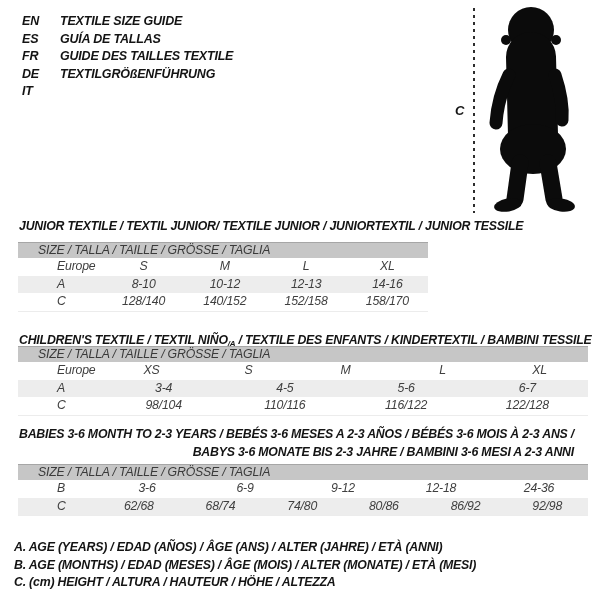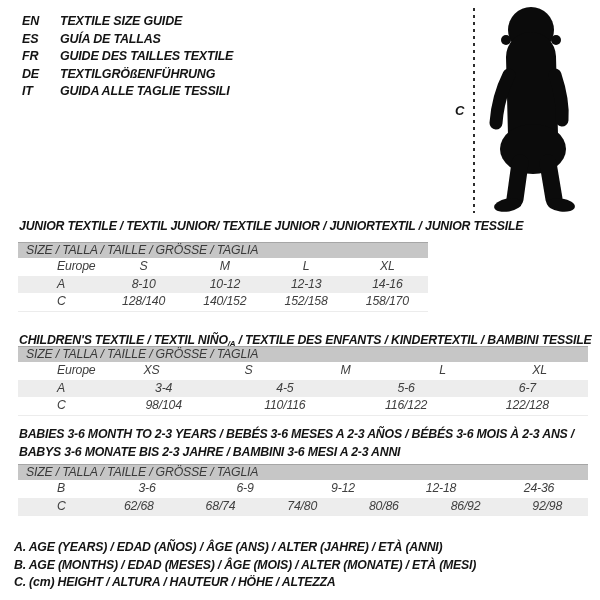--- a/index.html
+++ b/index.html
@@ -12,27 +12,27 @@
   .lang-code { width:38px; flex:0 0 38px; }
 
   
   .dotted-line { position:absolute; left:473px; top:8px; width:2px; height:205px;
     background-image:repeating-linear-gradient(to bottom, #2d2d2d 0 3px, transparent 3px 7px); }
   .fig-label { position:absolute; left:455px; top:103px; font-size:13px; font-weight:bold; color:#141414; }
   .baby-svg { position:absolute; left:481px; top:3px; }
 
   
   .tbl-title { position:absolute; left:19px; font-size:12.3px; font-weight:bold; color:#141414;
-    letter-spacing:-0.2px; line-height:17.5px; white-space:nowrap; }
+    letter-spacing:-0.2px; line-height:17.5px; white-space:nowrap;text-align:right; }
   .sub-part { font-size:8px; vertical-align:-2px; }
 
   
   .size-table { position:absolute; left:18px; border-bottom:1px solid #ececec; }
   .bar { background:#c6c6c6; border-top:1px solid #a6a6a6; height:15px; line-height:15px;
-    font-size:12.3px; color:#3a3a3a; padding-left:8px; letter-spacing:-0.2px; }
+    font-size:12.3px; color:#3a3a3a; padding-left:20px; letter-spacing:-0.2px; }
   .trow { display:flex; height:17.5px; line-height:17.5px; font-size:12.3px; color:#3f3f3f; letter-spacing:-0.2px; }
   .trow.alt { background:#ededed; }
   .tlabel { flex:0 0 50px; width:50px; padding-left:4px; box-sizing:border-box;margin-left:35px; }
   .tlabel.narrow { flex:0 0 45px; width:45px; }
   .tcell { flex:1 1 0; text-align:center; }
 
   .footnotes { position:absolute; left:14px; top:539px; }
   .foot-line { line-height:17.5px; font-size:12.3px; font-weight:bold; color:#141414; letter-spacing:-0.2px; white-space:nowrap; }
 </style>
 </head>
@@ -52,21 +52,20 @@
     <div class="lang-row">
       <span class="lang-code">FR</span>
       <span class="lang-text">GUIDE DES TAILLES TEXTILE</span>
     </div>
     <div class="lang-row">
       <span class="lang-code">DE</span>
       <span class="lang-text">TEXTILGRÖßENFÜHRUNG</span>
     </div>
     <div class="lang-row">
       <span class="lang-code">IT</span>
-      <span class="lang-text">GUIDA ALLE TAGLIE TESSILI</span>
     </div>
   </div>
 
   <div class="dotted-line"></div>
   <div class="fig-label">C</div>
   <svg class="baby-svg" width="118" height="212" viewBox="0 0 118 212" xmlns="http://www.w3.org/2000/svg">
     <g fill="#0b0b0b" stroke="#0b0b0b">
       <circle cx="50" cy="27" r="23" stroke="none"></circle>
       <circle cx="25" cy="37" r="5" stroke="none"></circle>
       <circle cx="75" cy="37" r="5" stroke="none"></circle>

